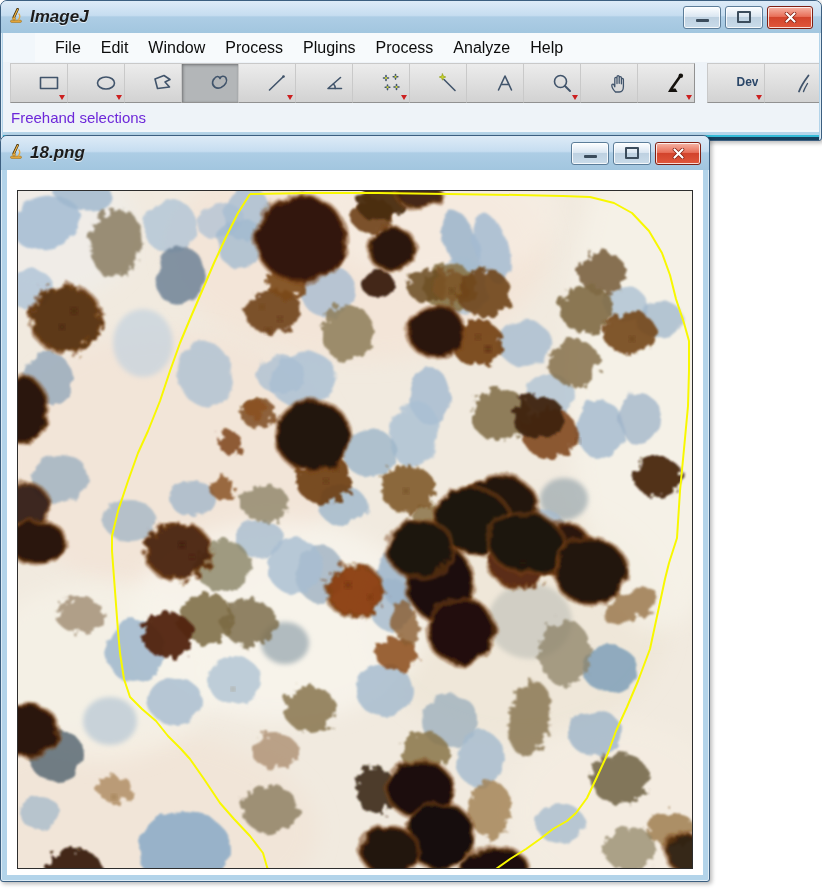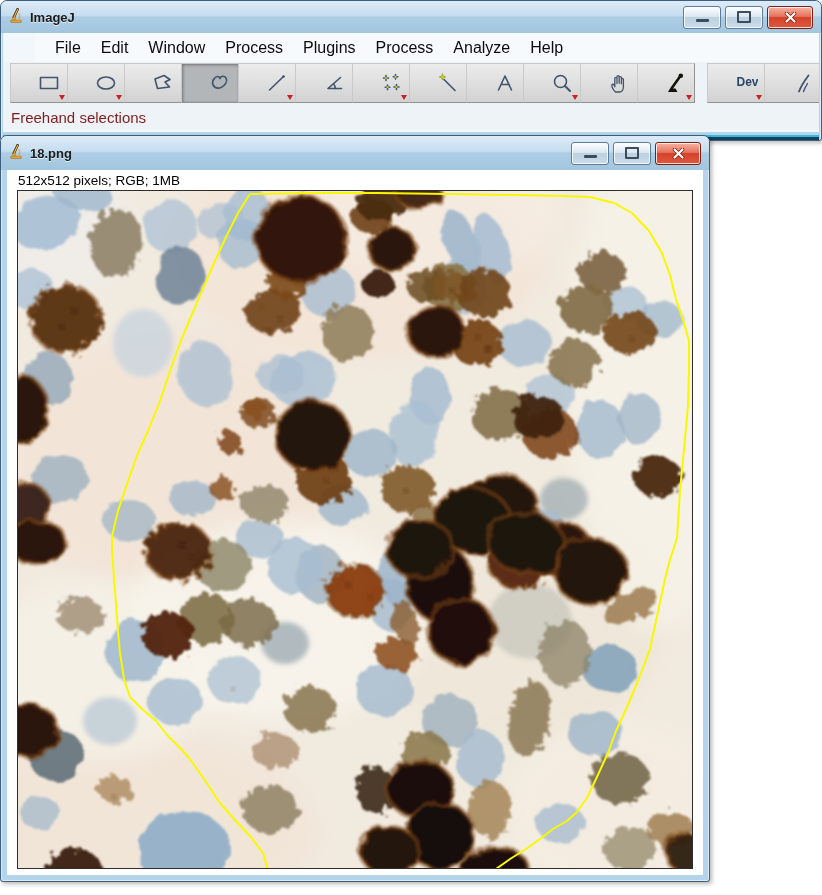--- a/index.html
+++ b/index.html
@@ -6,22 +6,22 @@
     font-family:"Liberation Sans",sans-serif;-webkit-font-smoothing:antialiased;}
   #desktop{position:relative;width:822px;height:895px;background:#fff;}
 
   
   .win{position:absolute;border:1px solid #3c5f80;border-radius:7px 7px 3px 3px;
     box-shadow:2px 2px 4px rgba(0,0,0,.28), inset 0 0 0 1px rgba(255,255,255,.55);
     background:#b3d4ea;}
   .titlebar{position:relative;height:32px;display:flex;align-items:center;
     background:linear-gradient(#ddebf7 0%,#c6ddf0 45%,#adcde5 50%,#a2c6df 100%);
     border-radius:6px 6px 0 0;padding:0 8px;}
-  .title-text{font-size:13px;font-weight:bold;color:#1b1b1b;margin-left:7px;
-    text-shadow:0 1px 0 rgba(255,255,255,.7);}
+  .title-text{font-size:17px;font-weight:bold;color:#1b1b1b;margin-left:7px;
+    text-shadow:0 1px 0 rgba(255,255,255,.7);font-style:italic;}
   .win-btns{margin-left:auto;display:flex;gap:4px;align-items:center;}
   .wbtn{width:36px;height:21px;border:1px solid #5c7d99;border-radius:3px;
     display:flex;align-items:center;justify-content:center;
     background:linear-gradient(#fdfeff 0%,#dbe7f2 45%,#bed1e1 50%,#cadcea 100%);
     box-shadow:inset 0 0 0 1px rgba(255,255,255,.8);cursor:default;}
   .wbtn.close{width:44px;border-color:#7e1f12;
     background:linear-gradient(#f6b5a6 0%,#e8705a 45%,#d2442c 50%,#e0573c 100%);}
   .glyph-min{width:13px;height:3px;background:#3b4c5c;border-radius:1px;margin-top:7px;}
   .glyph-max{width:10px;height:8px;border:2px solid #3b4c5c;border-radius:1px;background:transparent;}
 
@@ -38,21 +38,21 @@
   .tbtn.sel{background:#b3b6b8;box-shadow:inset 1px 1px 3px rgba(0,0,0,.38);}
   .tgap{width:13px;flex:0 0 auto;}
   .tmenu{position:absolute;right:2px;bottom:2px;width:0;height:0;
     border-left:3.5px solid transparent;border-right:3.5px solid transparent;
     border-top:5px solid #cc1f1f;}
   .ticon{width:24px;height:24px;display:block;}
   .ticon *{stroke:#41546b;fill:none;stroke-width:1.6;stroke-linecap:round;stroke-linejoin:round;}
   .toverflow{margin-left:auto;margin-right:16px;font-size:21px;font-weight:bold;color:#cf1717;
     letter-spacing:-2px;cursor:default;}
   .statusbar{height:26px;display:flex;align-items:center;padding-left:8px;
-    font-size:15px;color:#7f1d1d;background:#eef3f8;}
+    font-size:15px;color:#6d28d9;background:#eef3f8;}
   .bottom-strip{position:absolute;left:2px;right:2px;bottom:0;height:8px;
     background:linear-gradient(#b7d6ea 0%,#b7d6ea 38%,#35bcd8 38%,#35bcd8 62%,#16405f 62%,#16405f 100%);}
 
   
   #image-win{left:0;top:135px;width:708px;height:745px;}
   .img-titlebar{height:34px;border-radius:6px 6px 0 0;}
   .img-body{position:absolute;left:6px;right:6px;top:34px;bottom:6px;background:#ffffff;}
   .img-status{height:20px;display:flex;align-items:center;padding-left:11px;
     font-size:13.5px;color:#000;}
   .canvas-frame{position:absolute;left:10px;top:20px;width:676px;height:679px;
@@ -240,21 +240,20 @@
           </div>
         <div class="wbtn close">
           <svg width="13" height="11" viewBox="0 0 13 11">
             <path d="M2.5 1.5 L10.5 9.5 M10.5 1.5 L2.5 9.5" stroke="#7e1a0c" stroke-width="3.6" stroke-linecap="round" fill="none"></path>
             <path d="M2.5 1.5 L10.5 9.5 M10.5 1.5 L2.5 9.5" stroke="#ffffff" stroke-width="2.2" stroke-linecap="round" fill="none"></path>
           </svg>
         </div>
       </div>
     </header>
     <div class="img-body">
-      <div class="img-status">512x512 pixels; RGB; 1MB</div>
       <div class="canvas-frame">
         <svg id="micro-svg" viewBox="0 0 674 677">
           <defs>
             <filter id="f0" x="-40%" y="-40%" width="180%" height="180%">
               <feGaussianBlur stdDeviation="2.5"></feGaussianBlur>
             </filter>
             <filter id="f1" x="-40%" y="-40%" width="180%" height="180%">
               <feTurbulence type="fractalNoise" baseFrequency="0.055" numOctaves="3" seed="7" result="t"></feTurbulence>
               <feDisplacementMap in="SourceGraphic" in2="t" scale="10"></feDisplacementMap>
               <feGaussianBlur stdDeviation="1.2"></feGaussianBlur>

